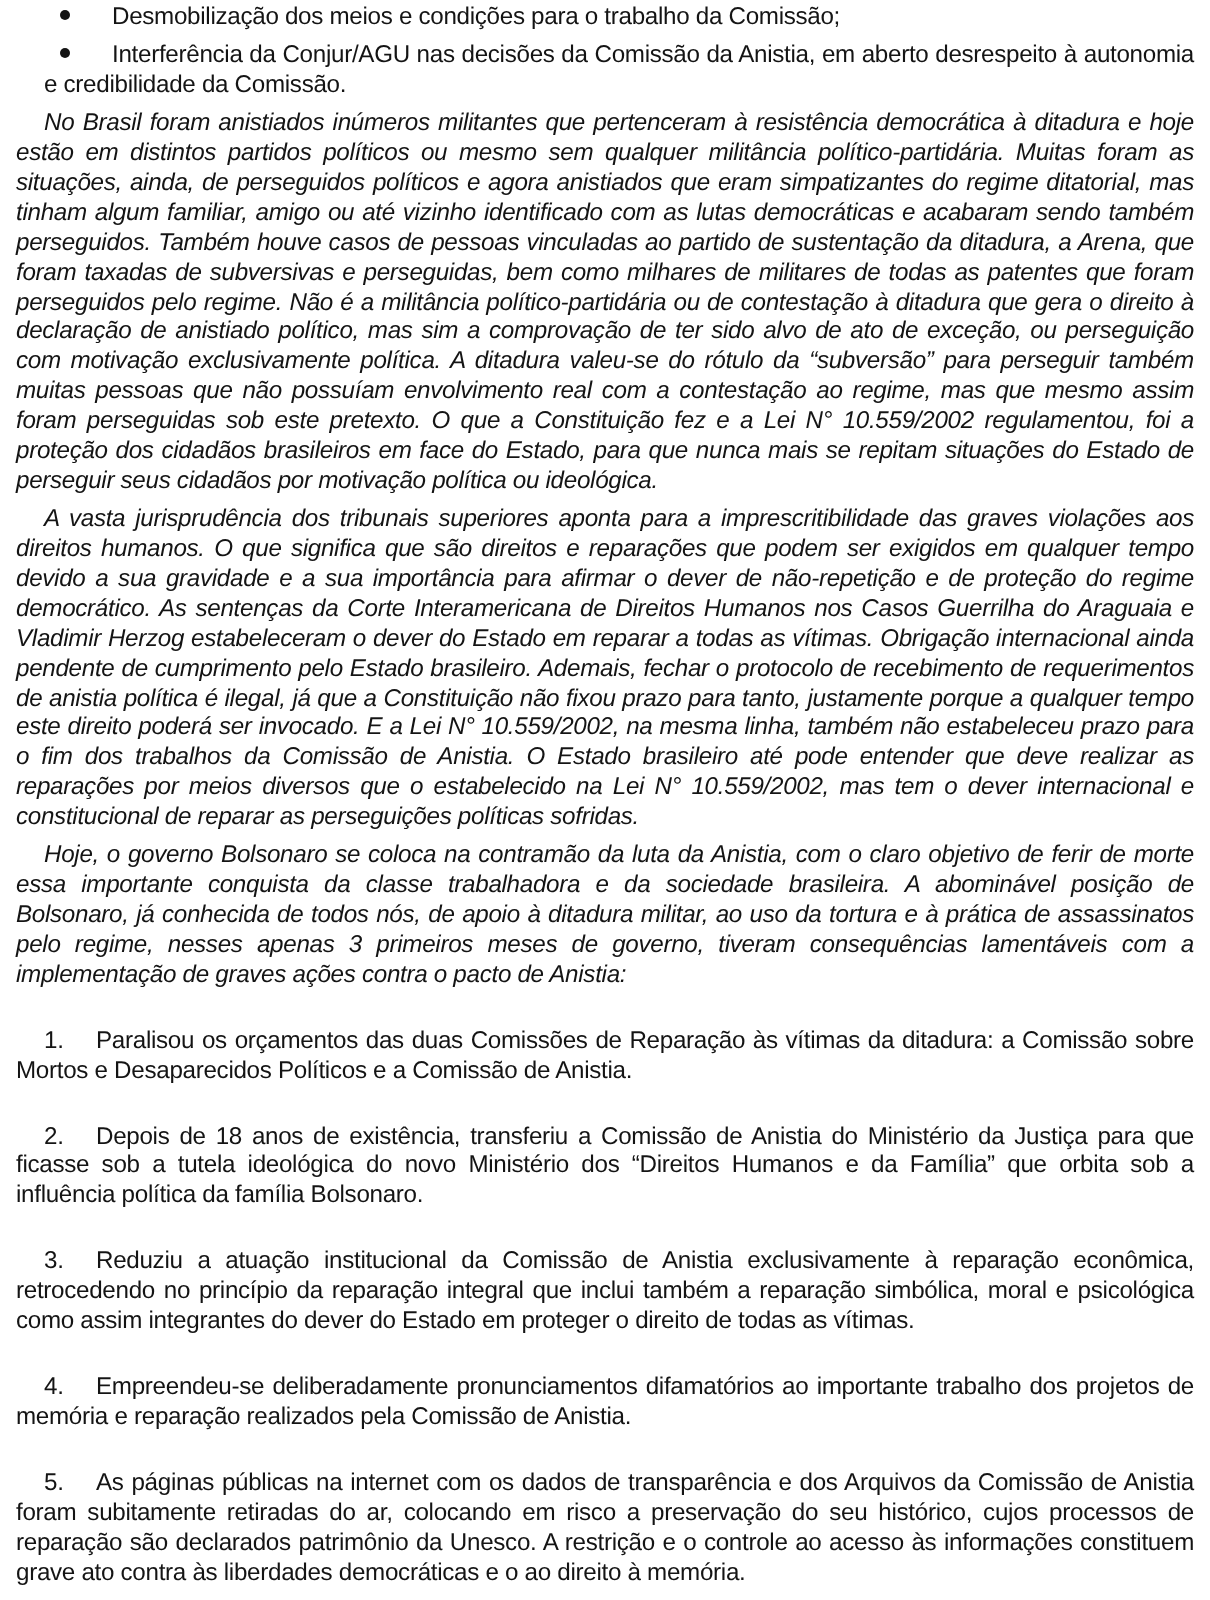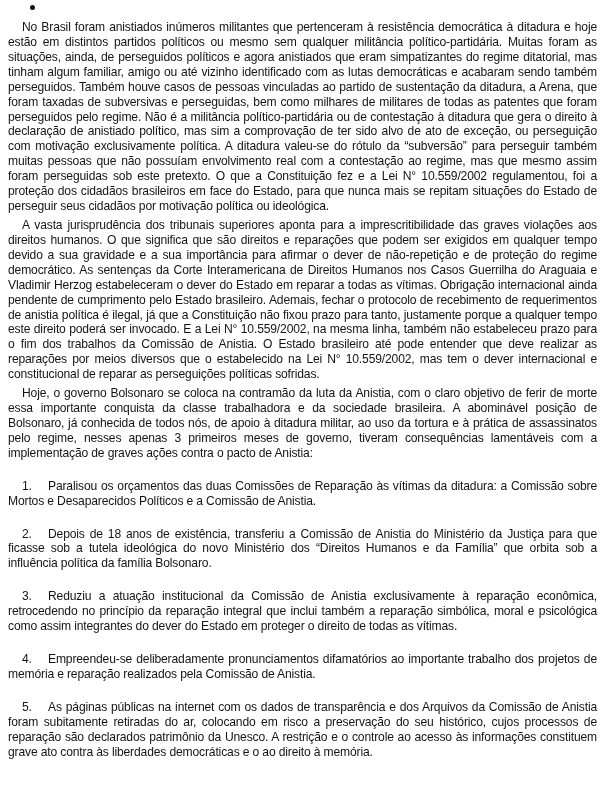--- a/index.html
+++ b/index.html
@@ -7,29 +7,30 @@
     width: 605px; height: 800px; overflow: hidden;
     font-family: "Liberation Sans", sans-serif;
     font-size: 12.1px; color: #141414;
     letter-spacing: -0.15px;
   }
   .page { position: absolute; left: 8px; top: 1px; width: 589px; }
   p { margin: 0 0 4.2px 0; line-height: 14.9px; text-align: justify; }
   .bullet { padding-left: 14px; }
   .bullet { text-indent: 8px; }
   .bullet .bdot { display:inline-block; width:5px; height:5px; border-radius:50%; background:#141414; vertical-align: middle; margin: 0 21px 2px 0; }
-  .para { text-indent: 14px; }
+  .para { text-indent: 14px; font-style: italic; }
   .num { text-indent: 14px; margin-top: 18px; }
   .num .n { display: inline-block; width: 26px; text-indent: 0; }
 </style>
 </head>
 <body>
 
 <div class="page">
-  <p class="bullet"><span class="bdot"></span></p>
+  <p class="bullet"><span class="bdot"></span><span>Desmobilização dos meios e condições para o trabalho da Comissão;</span></p>
+  <p class="bullet"><span class="bdot"></span><span>Interferência da Conjur/AGU nas decisões da Comissão da Anistia, em aberto desrespeito à autonomia e credibilidade da Comissão.</span></p>
 
   <p class="para">No Brasil foram anistiados inúmeros militantes que pertenceram à resistência democrática à ditadura e hoje estão em distintos partidos políticos ou mesmo sem qualquer militância político-partidária. Muitas foram as situações, ainda, de perseguidos políticos e agora anistiados que eram simpatizantes do regime ditatorial, mas tinham algum familiar, amigo ou até vizinho identificado com as lutas democráticas e acabaram sendo também perseguidos. Também houve casos de pessoas vinculadas ao partido de sustentação da ditadura, a Arena, que foram taxadas de subversivas e perseguidas, bem como milhares de militares de todas as patentes que foram perseguidos pelo regime. Não é a militância político-partidária ou de contestação à ditadura que gera o direito à declaração de anistiado político, mas sim a comprovação de ter sido alvo de ato de exceção, ou perseguição com motivação exclusivamente política. A ditadura valeu-se do rótulo da “subversão” para perseguir também muitas pessoas que não possuíam envolvimento real com a contestação ao regime, mas que mesmo assim foram perseguidas sob este pretexto. O que a Constituição fez e a Lei N° 10.559/2002 regulamentou, foi a proteção dos cidadãos brasileiros em face do Estado, para que nunca mais se repitam situações do Estado de perseguir seus cidadãos por motivação política ou ideológica.</p>
   <p class="para">A vasta jurisprudência dos tribunais superiores aponta para a imprescritibilidade das graves violações aos direitos humanos. O que significa que são direitos e reparações que podem ser exigidos em qualquer tempo devido a sua gravidade e a sua importância para afirmar o dever de não-repetição e de proteção do regime democrático. As sentenças da Corte Interamericana de Direitos Humanos nos Casos Guerrilha do Araguaia e Vladimir Herzog estabeleceram o dever do Estado em reparar a todas as vítimas. Obrigação internacional ainda pendente de cumprimento pelo Estado brasileiro. Ademais, fechar o protocolo de recebimento de requerimentos de anistia política é ilegal, já que a Constituição não fixou prazo para tanto, justamente porque a qualquer tempo este direito poderá ser invocado. E a Lei N° 10.559/2002, na mesma linha, também não estabeleceu prazo para o fim dos trabalhos da Comissão de Anistia. O Estado brasileiro até pode entender que deve realizar as reparações por meios diversos que o estabelecido na Lei N° 10.559/2002, mas tem o dever internacional e constitucional de reparar as perseguições políticas sofridas.</p>
   <p class="para">Hoje, o governo Bolsonaro se coloca na contramão da luta da Anistia, com o claro objetivo de ferir de morte essa importante conquista da classe trabalhadora e da sociedade brasileira. A abominável posição de Bolsonaro, já conhecida de todos nós, de apoio à ditadura militar, ao uso da tortura e à prática de assassinatos pelo regime, nesses apenas 3 primeiros meses de governo, tiveram consequências lamentáveis com a implementação de graves ações contra o pacto de Anistia:</p>
 
   <p class="num"><span class="n">1.</span><span>Paralisou os orçamentos das duas Comissões de Reparação às vítimas da ditadura: a Comissão sobre Mortos e Desaparecidos Políticos e a Comissão de Anistia.</span></p>
   <p class="num"><span class="n">2.</span><span>Depois de 18 anos de existência, transferiu a Comissão de Anistia do Ministério da Justiça para que ficasse sob a tutela ideológica do novo Ministério dos “Direitos Humanos e da Família” que orbita sob a influência política da família Bolsonaro.</span></p>
   <p class="num"><span class="n">3.</span><span>Reduziu a atuação institucional da Comissão de Anistia exclusivamente à reparação econômica, retrocedendo no princípio da reparação integral que inclui também a reparação simbólica, moral e psicológica como assim integrantes do dever do Estado em proteger o direito de todas as vítimas.</span></p>
   <p class="num"><span class="n">4.</span><span>Empreendeu-se deliberadamente pronunciamentos difamatórios ao importante trabalho dos projetos de memória e reparação realizados pela Comissão de Anistia.</span></p>
   <p class="num"><span class="n">5.</span><span>As páginas públicas na internet com os dados de transparência e dos Arquivos da Comissão de Anistia foram subitamente retiradas do ar, colocando em risco a preservação do seu histórico, cujos processos de reparação são declarados patrimônio da Unesco. A restrição e o controle ao acesso às informações constituem grave ato contra às liberdades democráticas e o ao direito à memória.</span></p>

